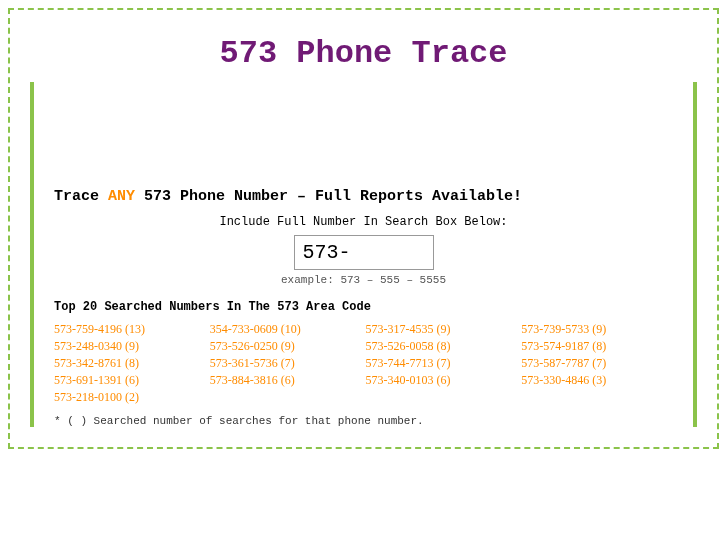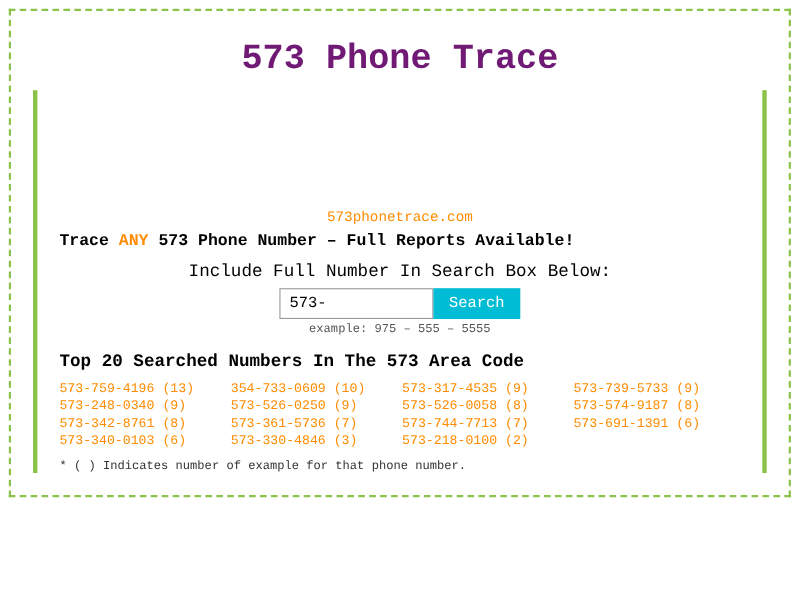--- a/index.html
+++ b/index.html
@@ -41,68 +41,68 @@
       margin: 6px 0;
     }
     .tagline .any {
       color: #ff8c00;
     }
     .search-section {
       text-align: center;
       margin: 10px 0;
     }
     .search-label {
-      font-size: 16px;
+      font-size: 12px;
       font-family: 'Courier New', Courier, monospace;
       margin-bottom: 6px;
     }
     .search-row {
       display: flex;
       justify-content: center;
       align-items: center;
       gap: 0;
       margin-bottom: 4px;
     }
     .search-input {
       border: 1px solid #999;
       padding: 5px 8px;
       font-family: 'Courier New', Courier, monospace;
-      font-size: 14px;
+      font-size: 20px;
       width: 140px;
     }
     .search-button {
       background: #00bcd4;
       color: #fff;
       border: none;
       padding: 6px 14px;
       font-family: 'Courier New', Courier, monospace;
       font-size: 14px;
       cursor: pointer;
     }
     .search-example {
       font-size: 11px;
       font-family: 'Courier New', Courier, monospace;
       color: #555;
     }
     .top-numbers-title {
-      font-size: 16px;
+      font-size: 12px;
       font-weight: bold;
       font-family: 'Courier New', Courier, monospace;
       margin: 14px 0 8px;
     }
     .numbers-grid {
       display: grid;
       grid-template-columns: repeat(4, 1fr);
       gap: 2px 4px;
       margin-bottom: 10px;
     }
     .number-link {
       color: #ff8c00;
       text-decoration: none;
-      font-family: Liberation Mono, monospace;
+      font-family: Liberation Serif, serif;
       font-size: 12px;
       cursor: pointer;
     }
     .footnote {
       font-size: 11px;
       font-family: 'Courier New', Courier, monospace;
       color: #333;
       margin-top: 6px;
     }
     .inner-content {
@@ -113,50 +113,50 @@
   </style>
 </head>
 <body>
 
 <div class="outer-border">
   <h1 class="page-title">573 Phone Trace</h1>
 
   <div class="inner-content">
     <div class="ad-space"></div>
 
-    <div class="site-url">573phonetrace.com</div>
 
     <p class="tagline">
       <span>Trace </span><span class="any">ANY</span><span> 573 Phone Number – Full Reports Available!</span>
     </p>
 
     <div class="search-section">
       <div class="search-label">Include Full Number In Search Box Below:</div>
       <div class="search-row">
         <input type="text" class="search-input" value="573-" placeholder="573-" style="">
-        <button class="search-button">Search</button>
       </div>
-      <div class="search-example">example: 975 – 555 – 5555</div>
+      <div class="search-example">example: 573 – 555 – 5555</div>
     </div>
 
     <div class="top-numbers-title">Top 20 Searched Numbers In The 573 Area Code</div>
 
     <div class="numbers-grid" id="numbers-grid">
     <a class="number-link" href="#">573-759-4196 (13)</a>
         <a class="number-link" href="#">354-733-0609 (10)</a>
         <a class="number-link" href="#">573-317-4535 (9)</a>
         <a class="number-link" href="#">573-739-5733 (9)</a>
         <a class="number-link" href="#">573-248-0340 (9)</a>
         <a class="number-link" href="#">573-526-0250 (9)</a>
         <a class="number-link" href="#">573-526-0058 (8)</a>
         <a class="number-link" href="#">573-574-9187 (8)</a>
         <a class="number-link" href="#">573-342-8761 (8)</a>
         <a class="number-link" href="#">573-361-5736 (7)</a>
         <a class="number-link" href="#">573-744-7713 (7)</a>
+        <a class="number-link" href="#">573-587-7787 (7)</a>
         <a class="number-link" href="#">573-691-1391 (6)</a>
+        <a class="number-link" href="#">573-884-3816 (6)</a>
         <a class="number-link" href="#">573-340-0103 (6)</a>
         <a class="number-link" href="#">573-330-4846 (3)</a>
         <a class="number-link" href="#">573-218-0100 (2)</a>
       </div>
 
-    <div class="footnote">* ( ) Indicates number of example for that phone number.</div>
+    <div class="footnote">* ( ) Searched number of searches for that phone number.</div>
   </div>
 </div>
 
 </body></html>

